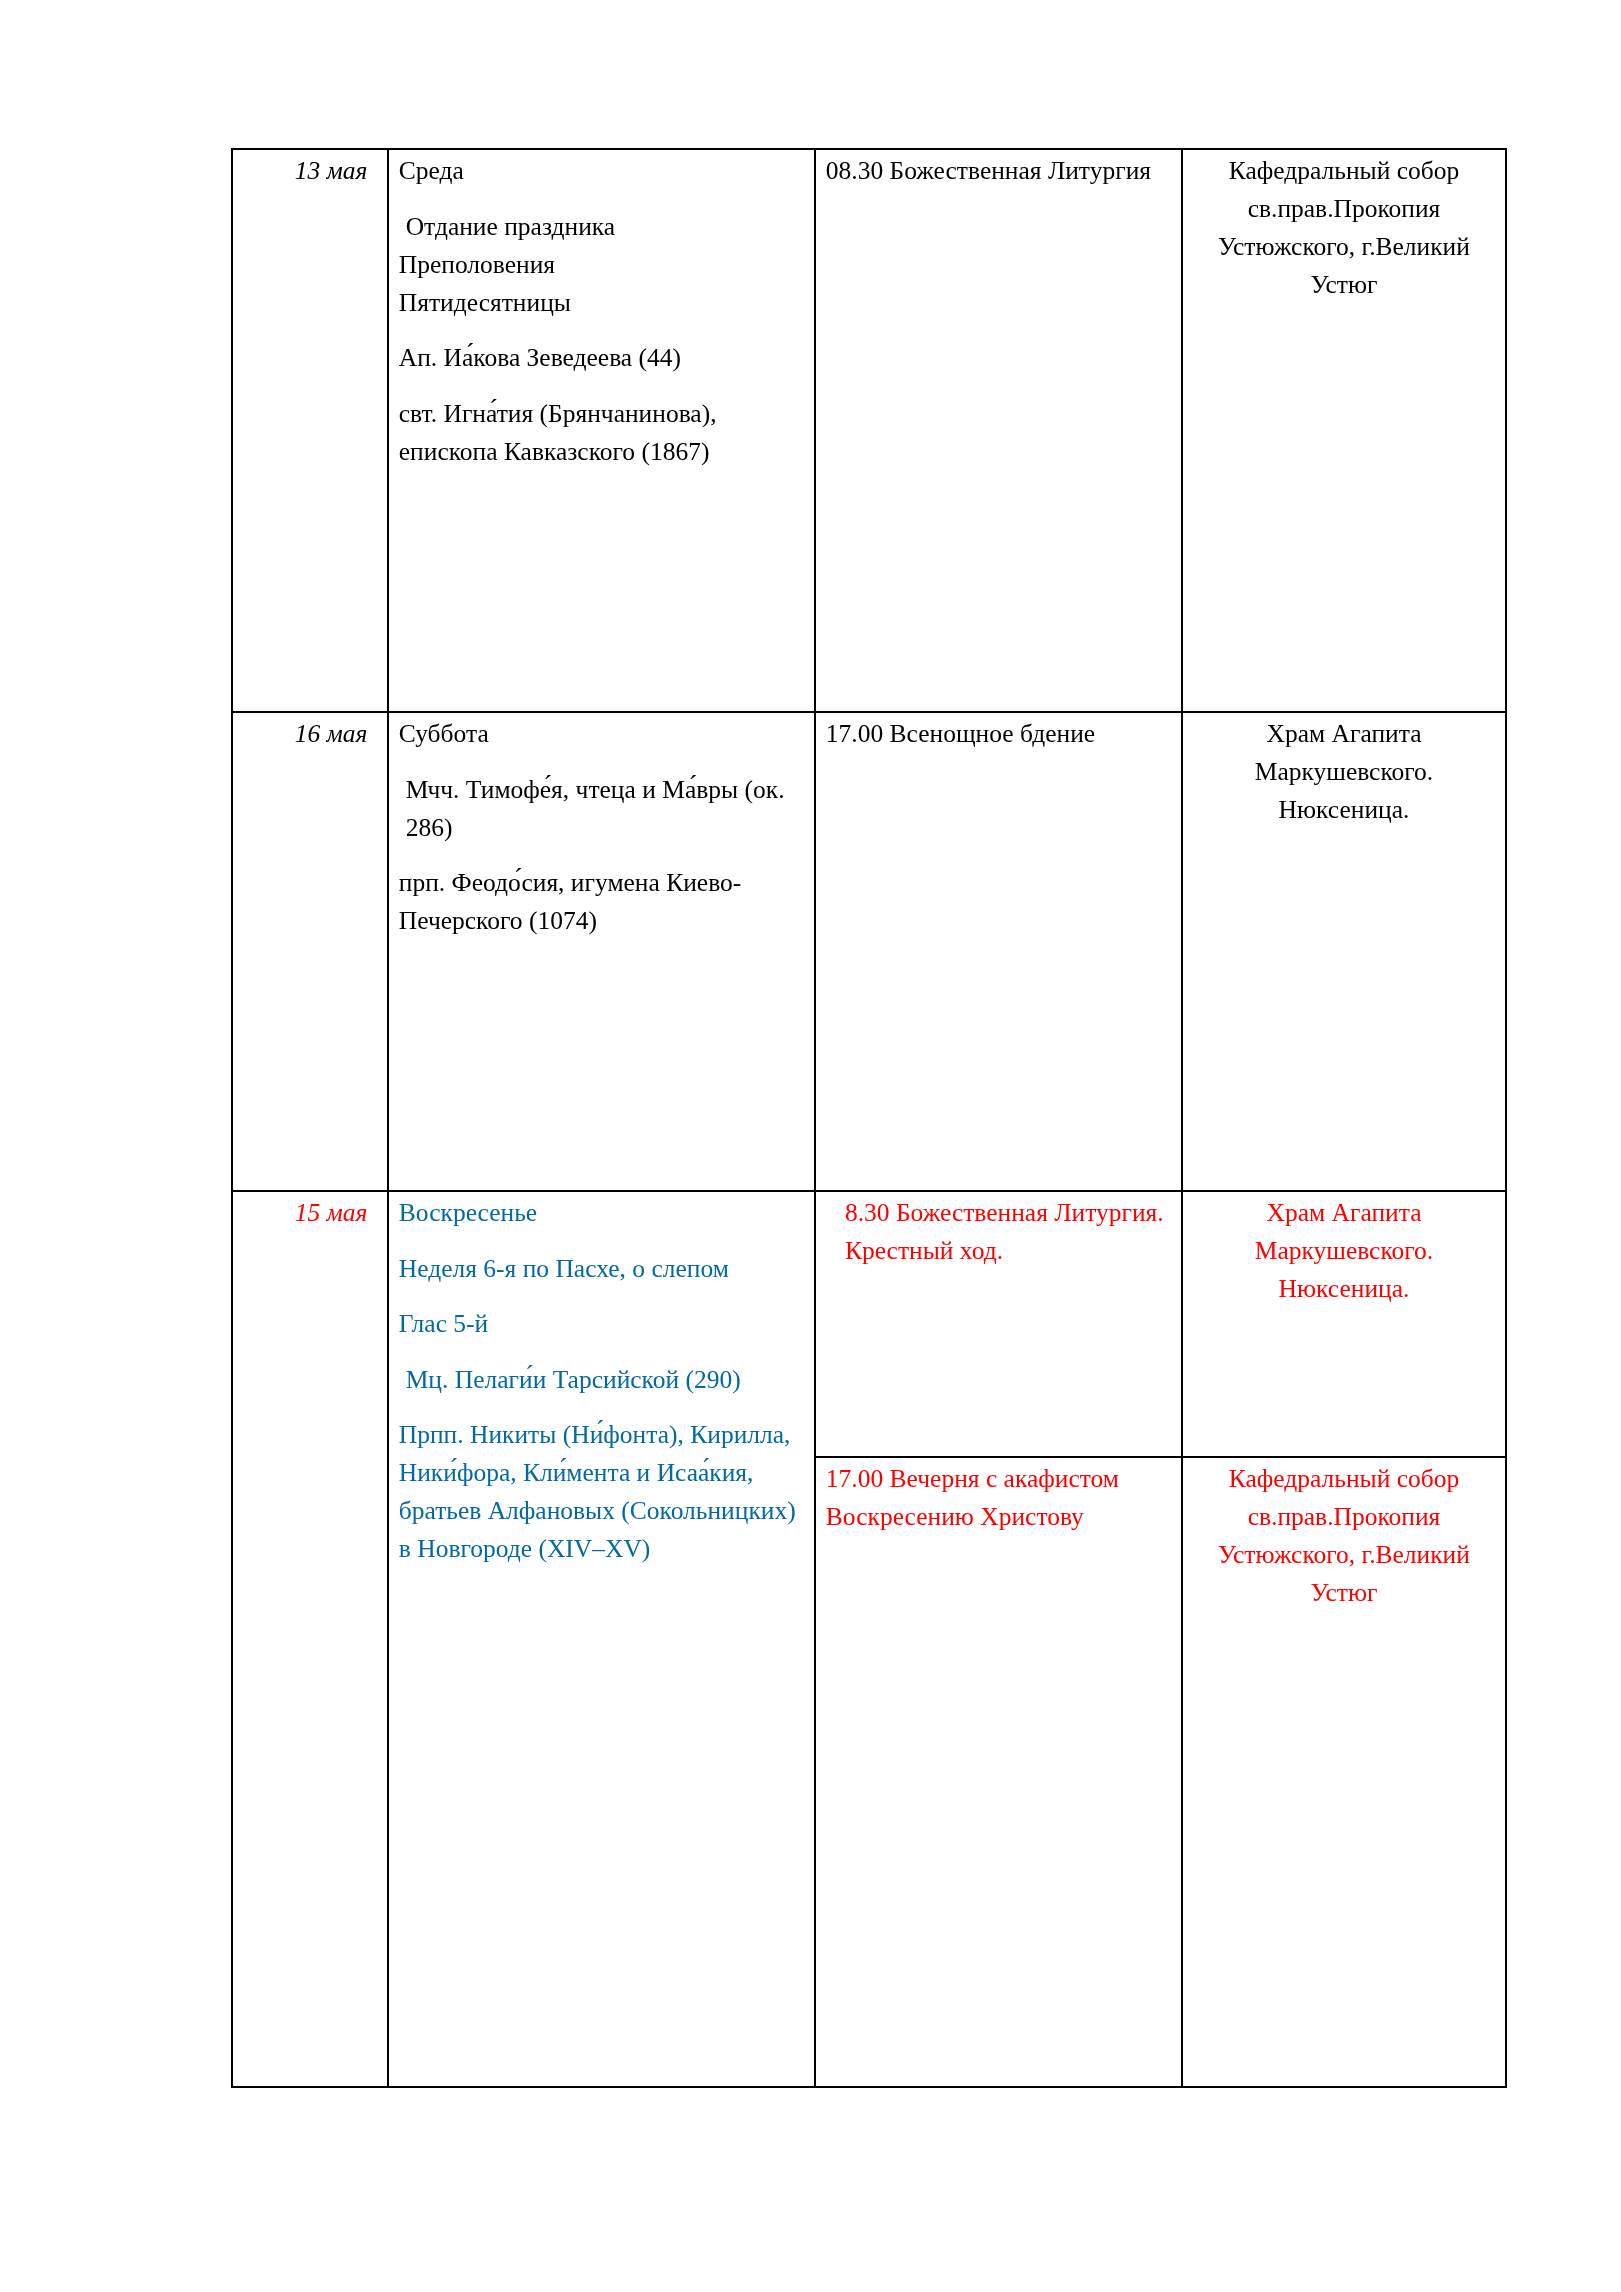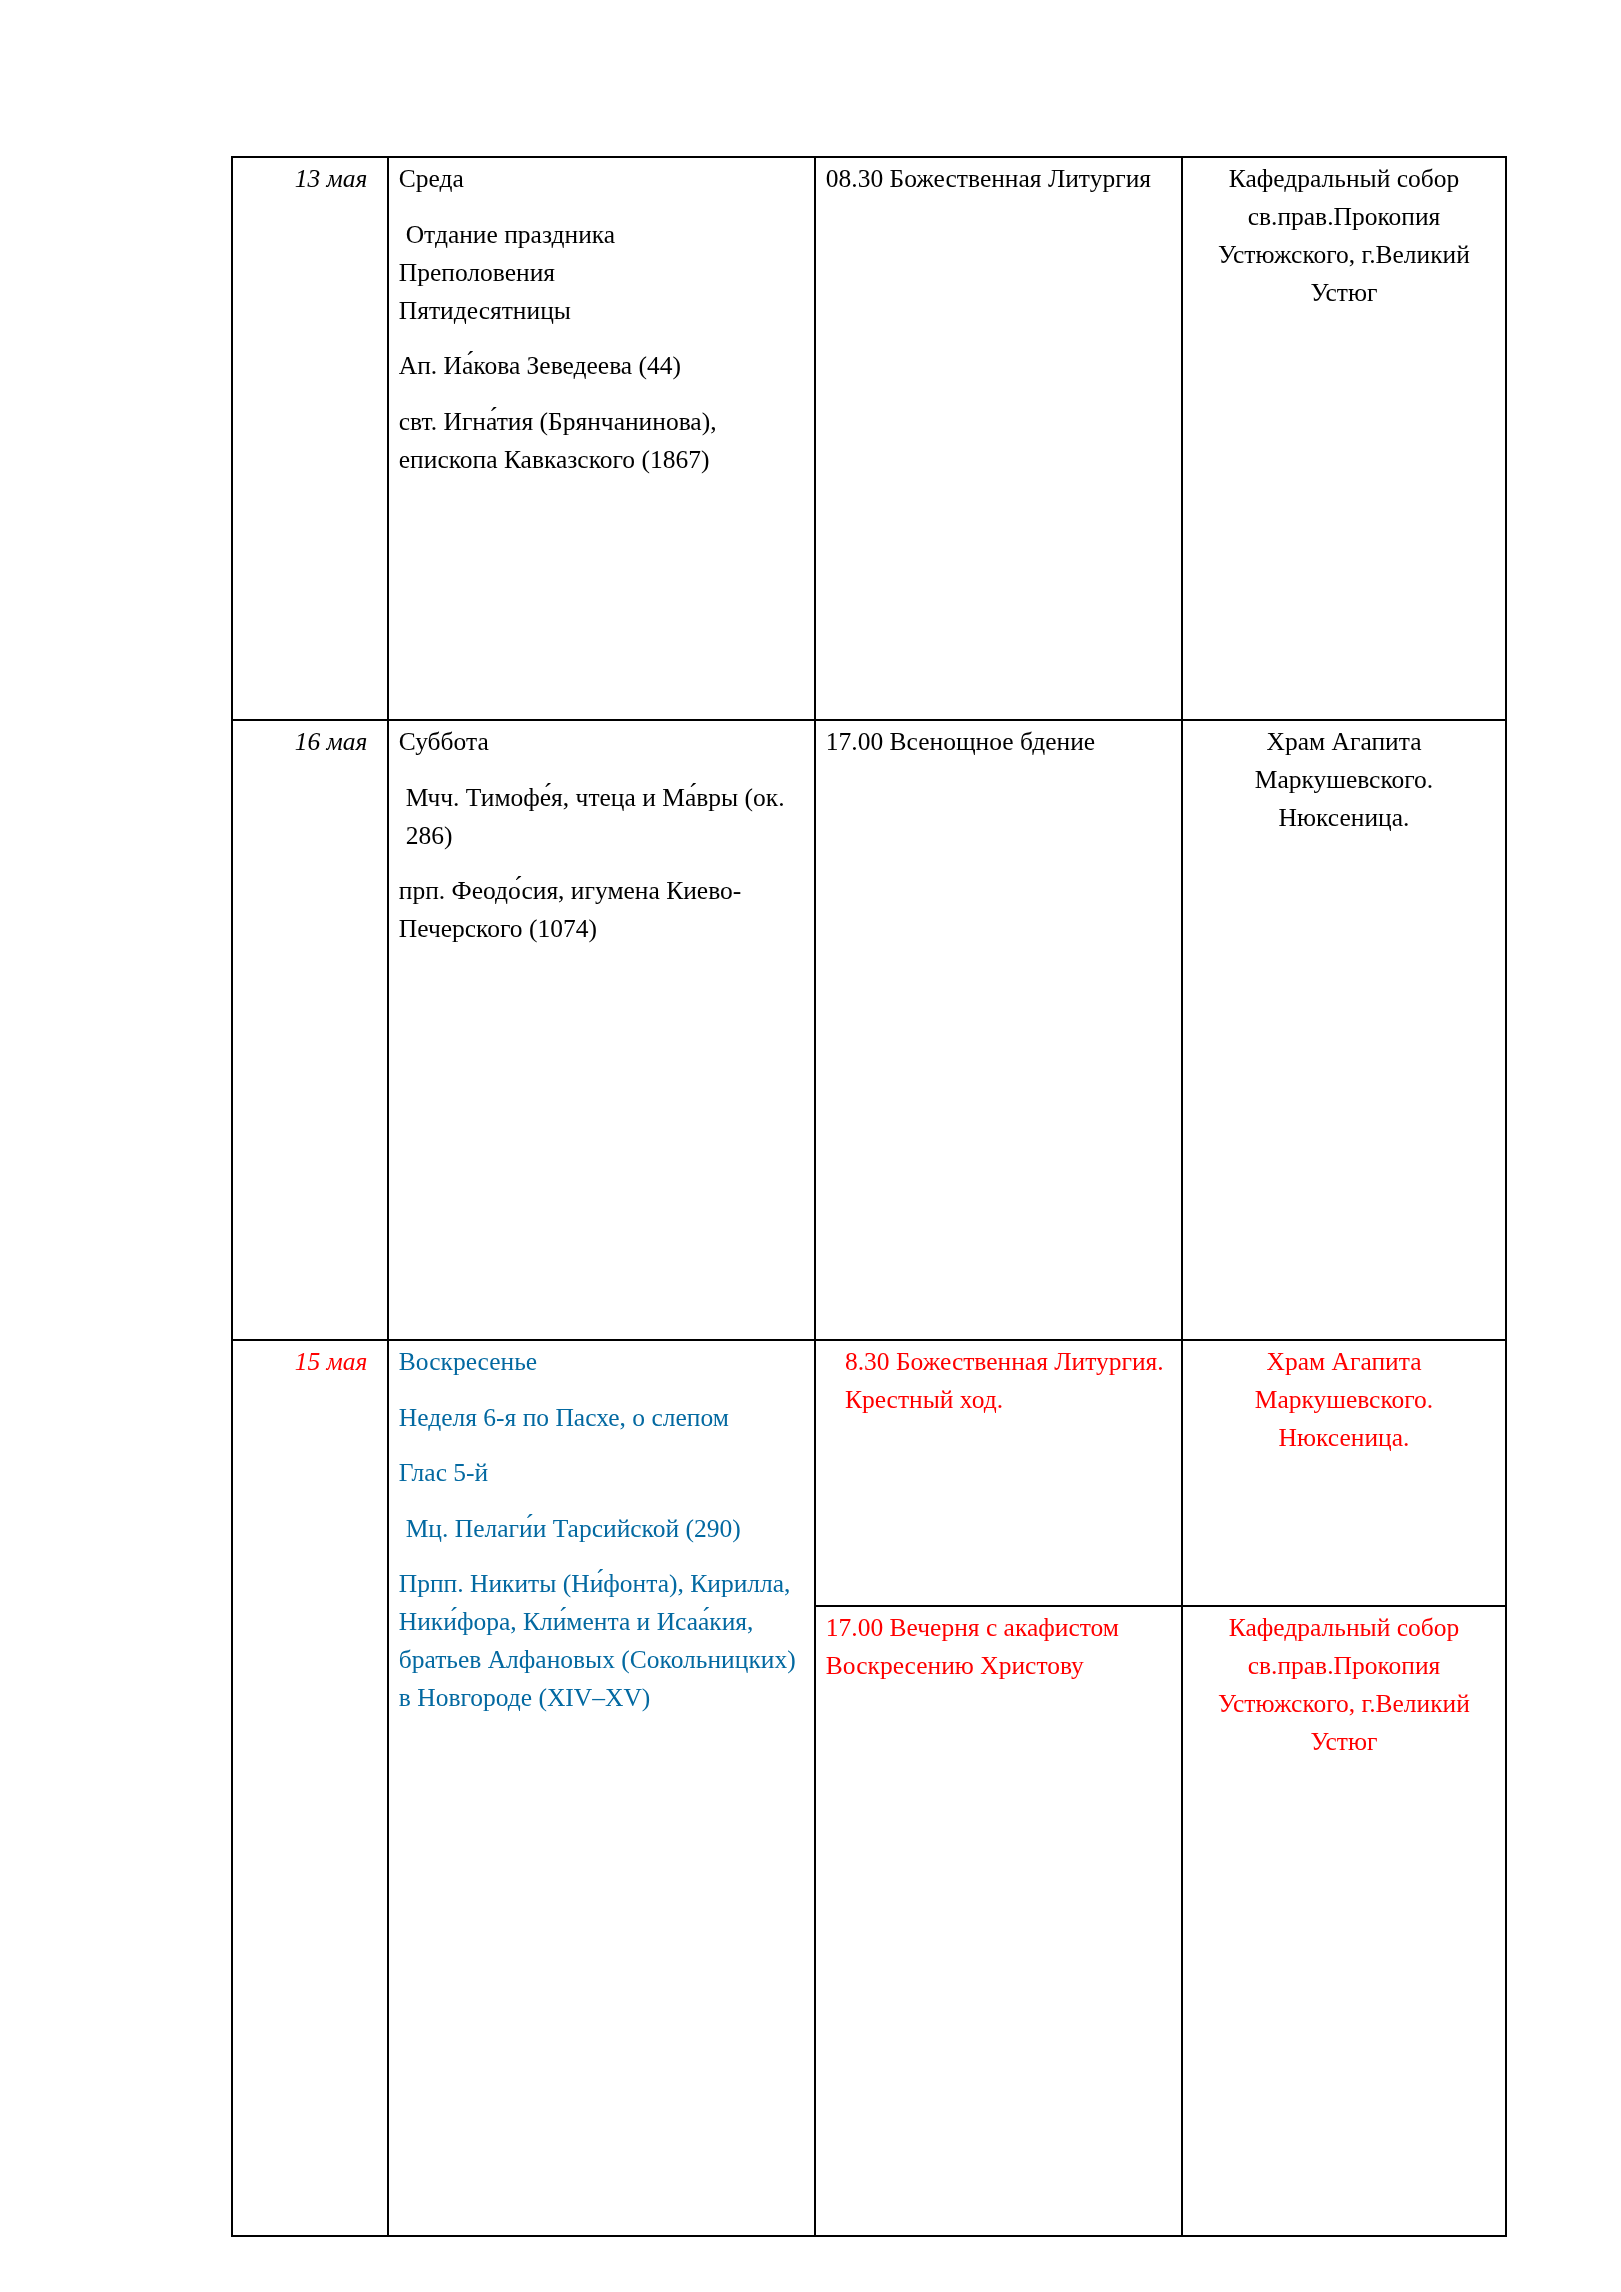--- a/index.html
+++ b/index.html
@@ -1,18 +1,18 @@
 <!DOCTYPE html>
 <html><head>
 <meta charset="utf-8">
 <style>
   html, body { margin: 0; padding: 0; background: #ffffff; }
   body { width: 1621px; height: 2293px; position: relative; font-family: "Liberation Serif", serif; color: #000; }
   .sched {
-    position: absolute; left: 231px; top: 156px;
+    position: absolute; left: 231px; top: 148px;
     border-collapse: collapse; table-layout: fixed;
     width: 1274px;
   }
   .sched td {
     border: 2.5px solid #000;
     vertical-align: top;
     padding: 0 9.8px;
     font-size: 25.5px;
     line-height: 38px;
   }
@@ -55,21 +55,21 @@
         <p class="p">свт. Игна́тия (Брянчанинова), епископа Кавказского (1867)</p>
       </td>
       <td class="c-svc">
         <span class="svc-text">08.30 Божественная Литургия</span>
       </td>
       <td class="c-loc">
         <span class="svc-text">Кафедральный собор св.прав.Прокопия Устюжского, г.Великий Устюг</span>
       </td>
     </tr>
 
-    <tr style="height:620px;">
+    <tr style="height:479px;">
       <td class="c-date">
         <span class="date-text">16 мая</span>
       </td>
       <td class="c-desc">
         <p class="p b">Суббота</p>
         <p class="p ind" style="margin-top:17.6px;">Мчч. Тимофе́я, чтеца и Ма́вры (ок. 286)</p>
         <p class="p">прп. Феодо́сия, игумена Киево-Печерского (1074)</p>
       </td>
       <td class="c-svc">
         <span class="svc-text">17.00 Всенощное бдение</span>

